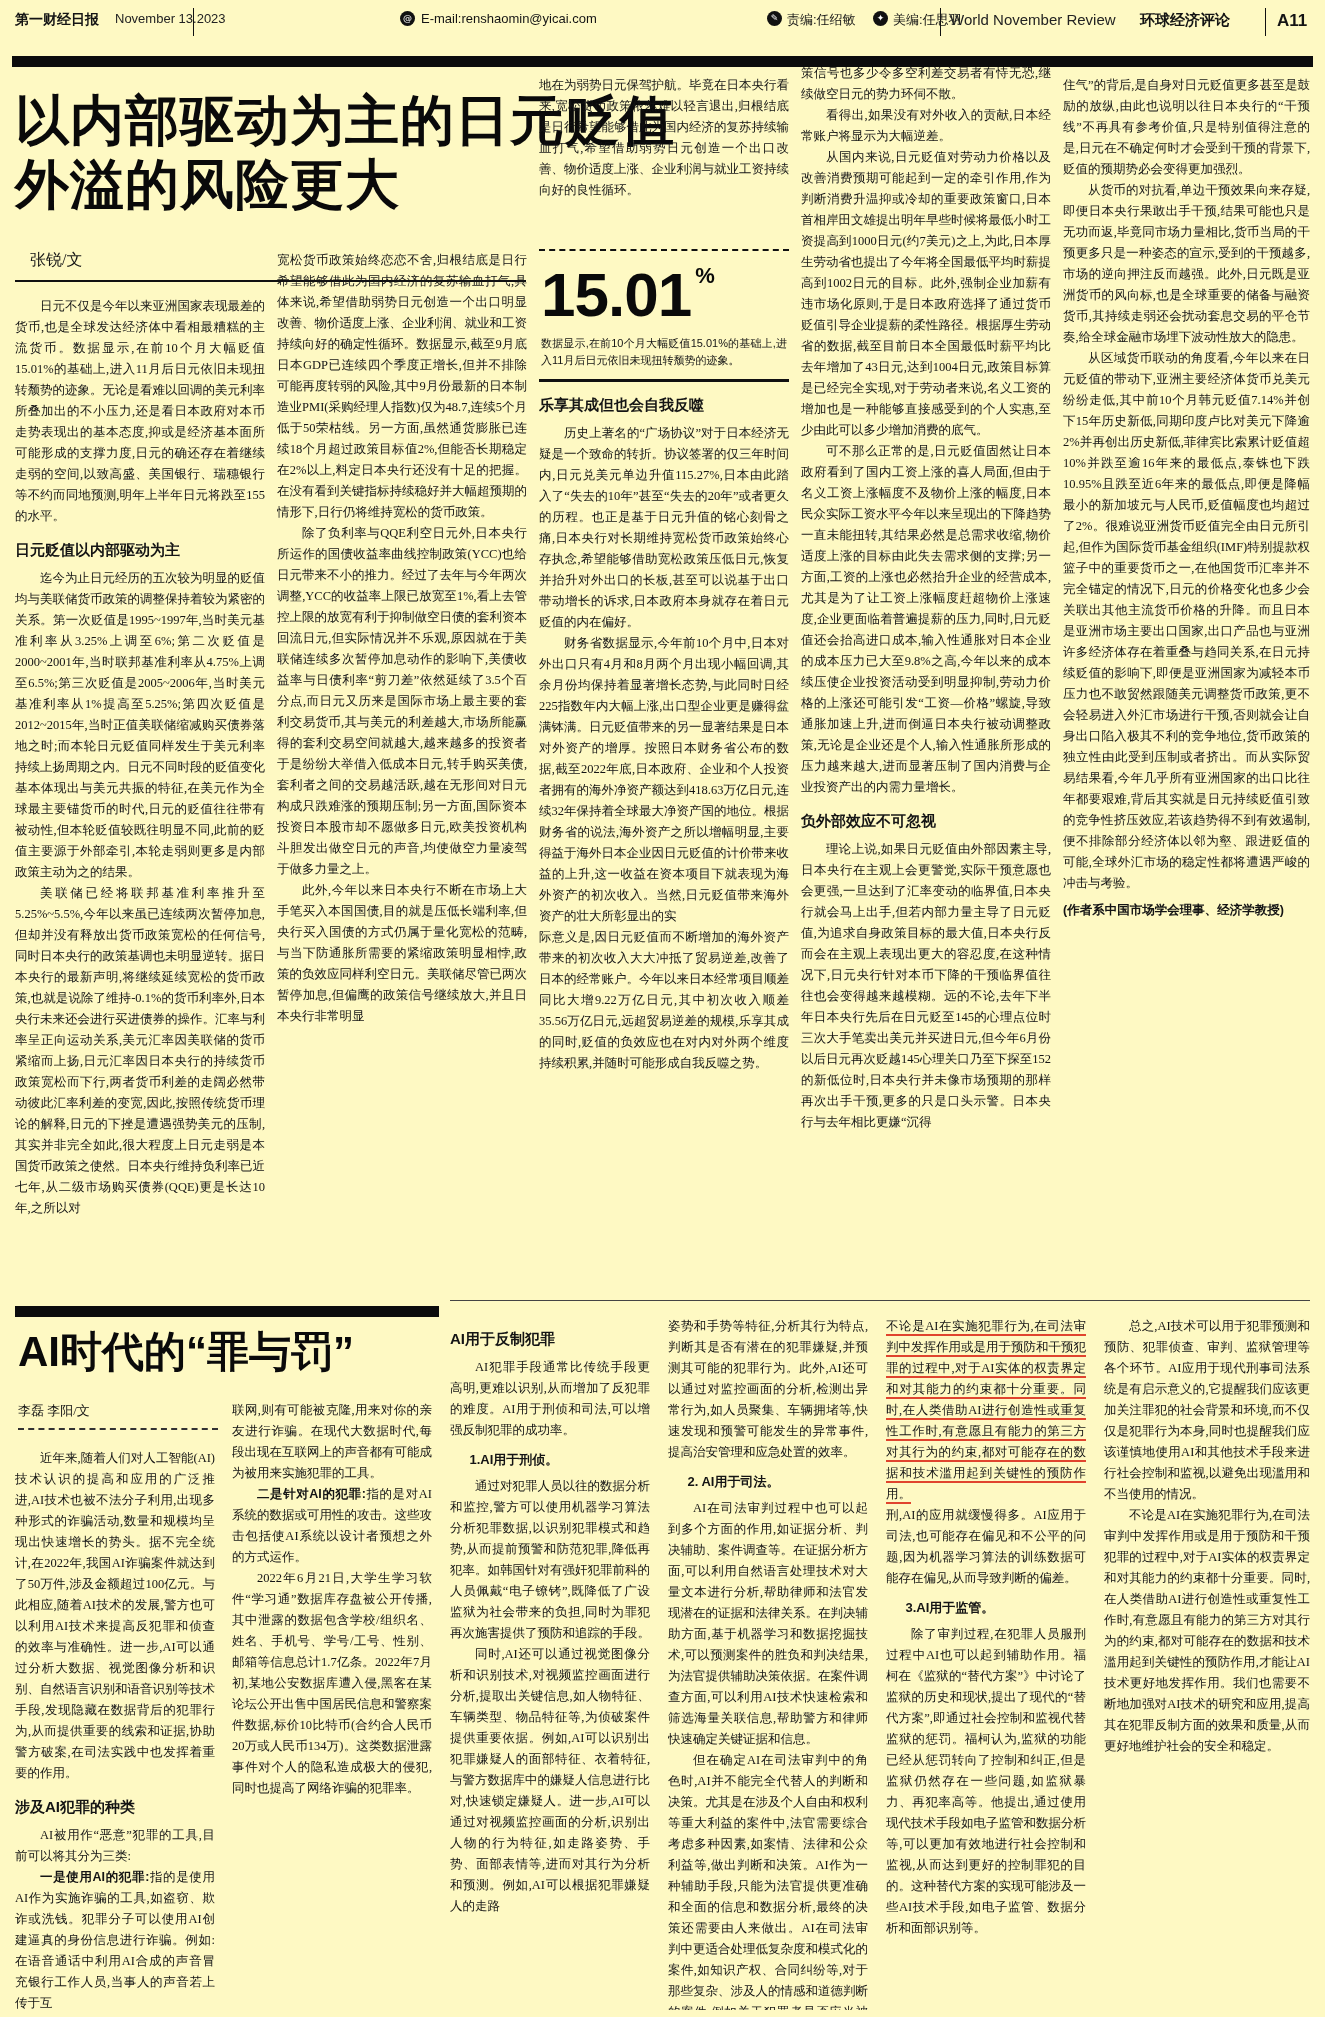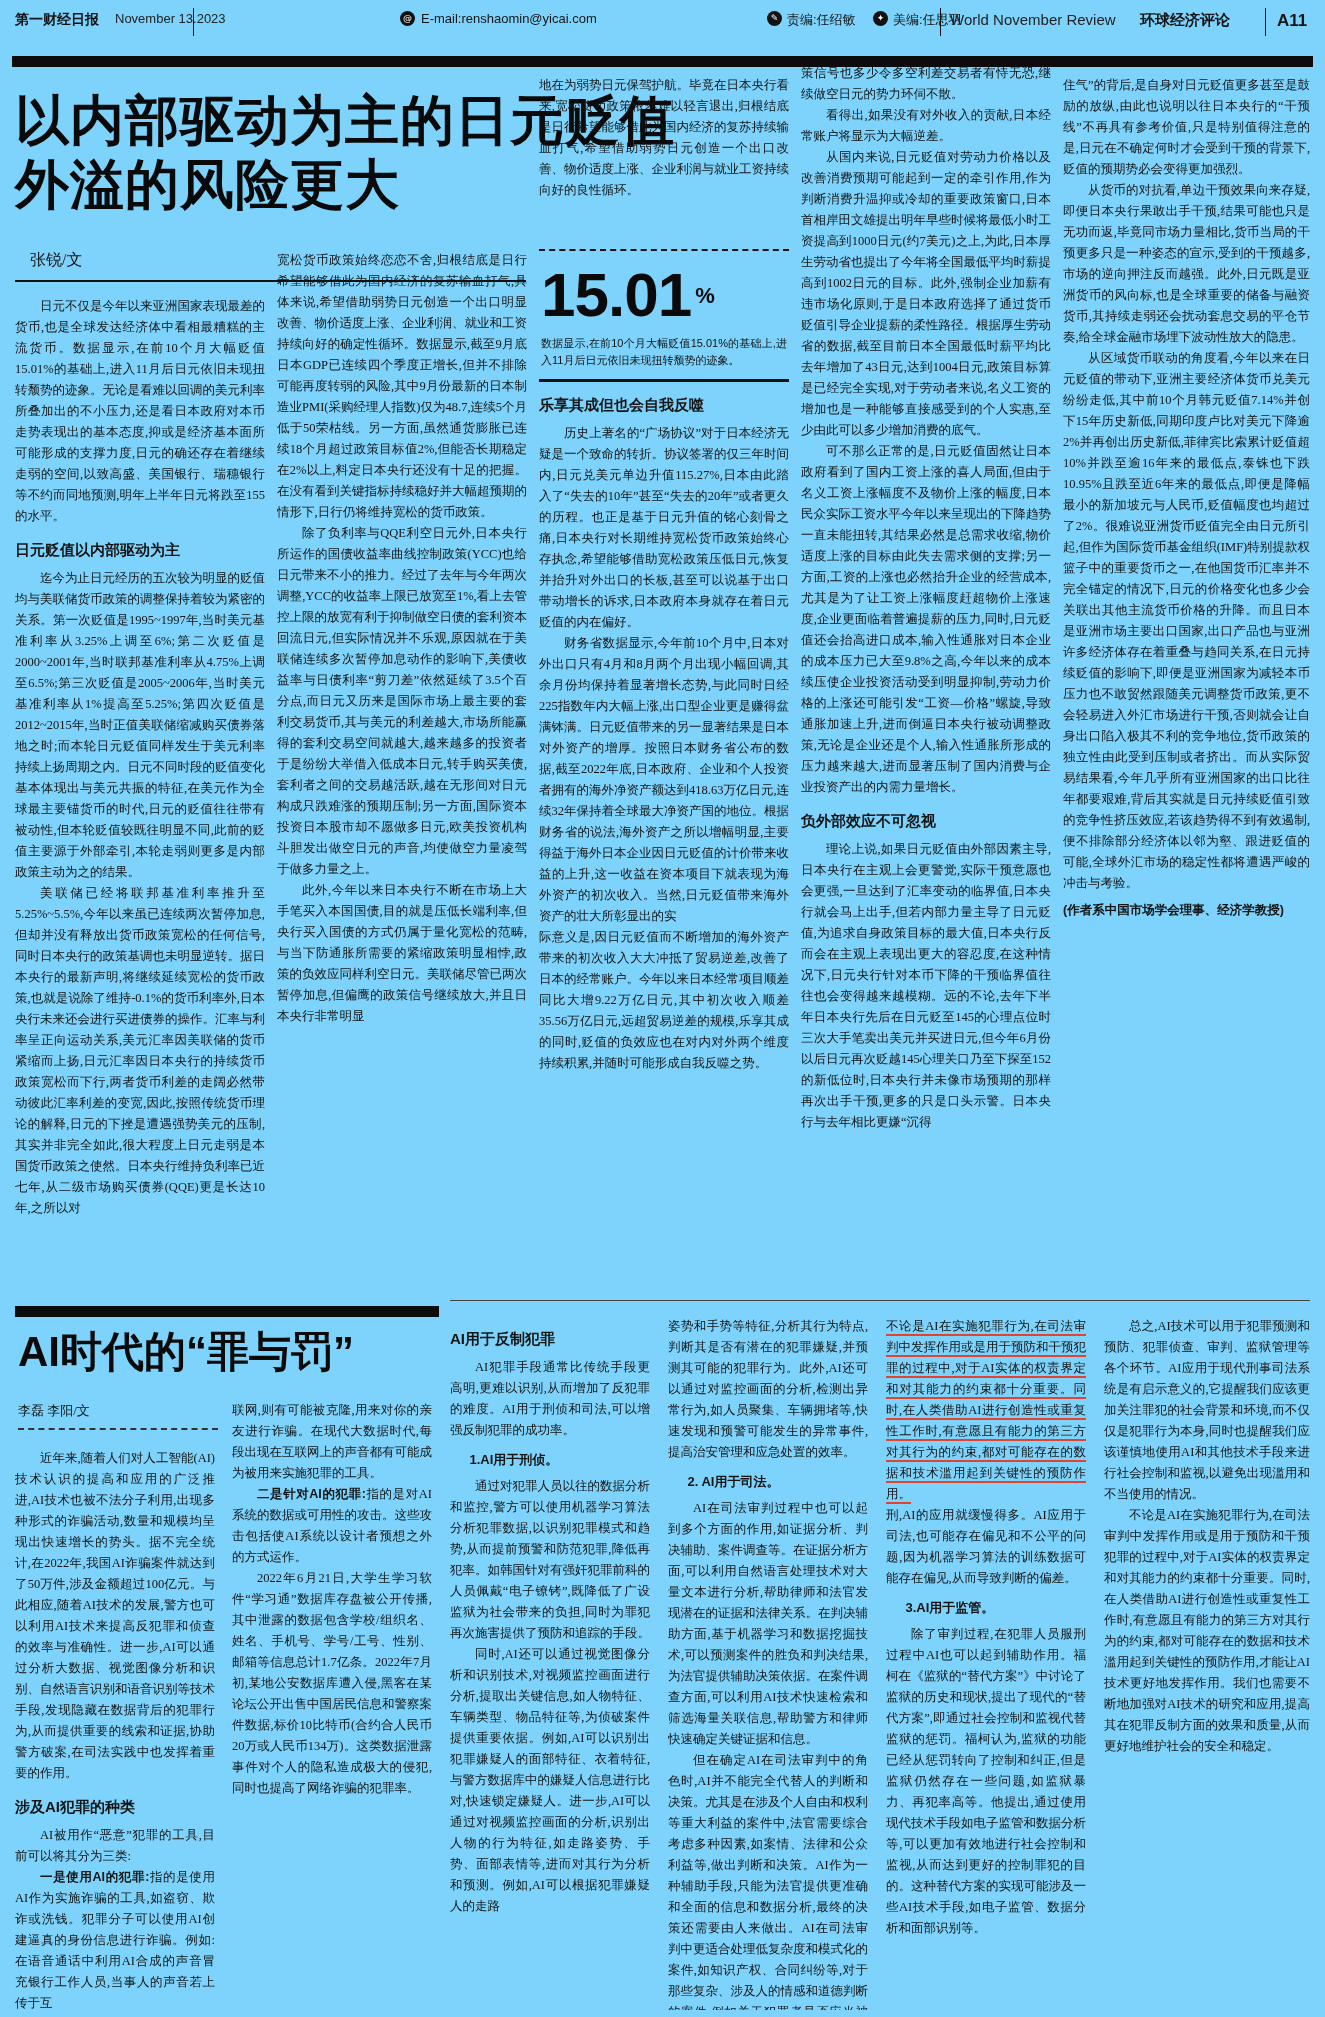--- a/index.html
+++ b/index.html
@@ -1,16 +1,16 @@
 <!DOCTYPE html>
 <html><head>
 <meta charset="utf-8">
 <style>
   html,body{margin:0;padding:0;background:#e8e8e4;}
-  #page{position:relative;width:1325px;height:2017px;background:#7dd3fc;margin:0 auto;
+  #page{position:relative;width:1325px;height:2017px;background:#fef9c3;margin:0 auto;
         font-family:"Liberation Serif","DejaVu Serif",serif;color:#141414;overflow:hidden;}
   
   .hdr{position:absolute;top:6px;left:15px;right:15px;height:34px;font-size:13px;
        font-family:"Liberation Sans","DejaVu Sans",sans-serif;}
   .hdr span{position:absolute;top:5px;white-space:nowrap;}
   .hdr .paper{left:0;font-weight:bold;font-size:14px;}
   .hdr .date{left:100px;color:#222;text-align:center;}
   .vsep{position:absolute;top:2px;width:1px;height:28px;background:#111;}
   .icn{position:absolute;top:6px;width:15px;height:15px;border-radius:50%;background:#111;color:#fff;
        font-size:9px;line-height:15px;text-align:center;font-family:"DejaVu Sans",sans-serif;}
@@ -38,21 +38,21 @@
                 font-family:"Liberation Sans","DejaVu Sans",sans-serif;}
   .seg-author{margin:6px 0 0;font-weight:700;text-indent:0;
               font-family:"Liberation Sans","DejaVu Sans",sans-serif;}
   .seg-underline{margin:0;text-indent:0;
       text-decoration:underline;text-decoration-color:#e0442e;
       text-decoration-thickness:2px;text-underline-offset:4px;}
   .lead{font-weight:700;font-family:"Liberation Sans","DejaVu Sans",sans-serif;}
   
   .statbox{border-top:2px dashed #111;border-bottom:3px solid #111;margin:4px 0 10px;
            padding:14px 2px 10px;}
-  .statnum{display:flex;align-items:center;font-family:"Liberation Sans","DejaVu Sans",sans-serif;
+  .statnum{display:flex;align-items:flex-start;font-family:"Liberation Sans","DejaVu Sans",sans-serif;
            font-weight:900;color:#0a0a0a;}
   .statval{font-size:62px;line-height:60px;letter-spacing:-1px;}
   .statunit{font-size:22px;margin-left:4px;}
   .statcap{margin-top:10px;font-size:11px;line-height:17px;text-align:justify;
            font-family:"Liberation Sans","DejaVu Sans",sans-serif;}
   
   .aibar{position:absolute;left:15px;top:1306px;width:424px;height:11px;background:#0c0c0c;}
   .airule{position:absolute;left:450px;top:1300px;width:860px;height:1px;background:#444;}
   .aihead{position:absolute;left:18px;top:1326px;width:420px;
           font-family:"Liberation Sans","DejaVu Sans",sans-serif;font-weight:900;

